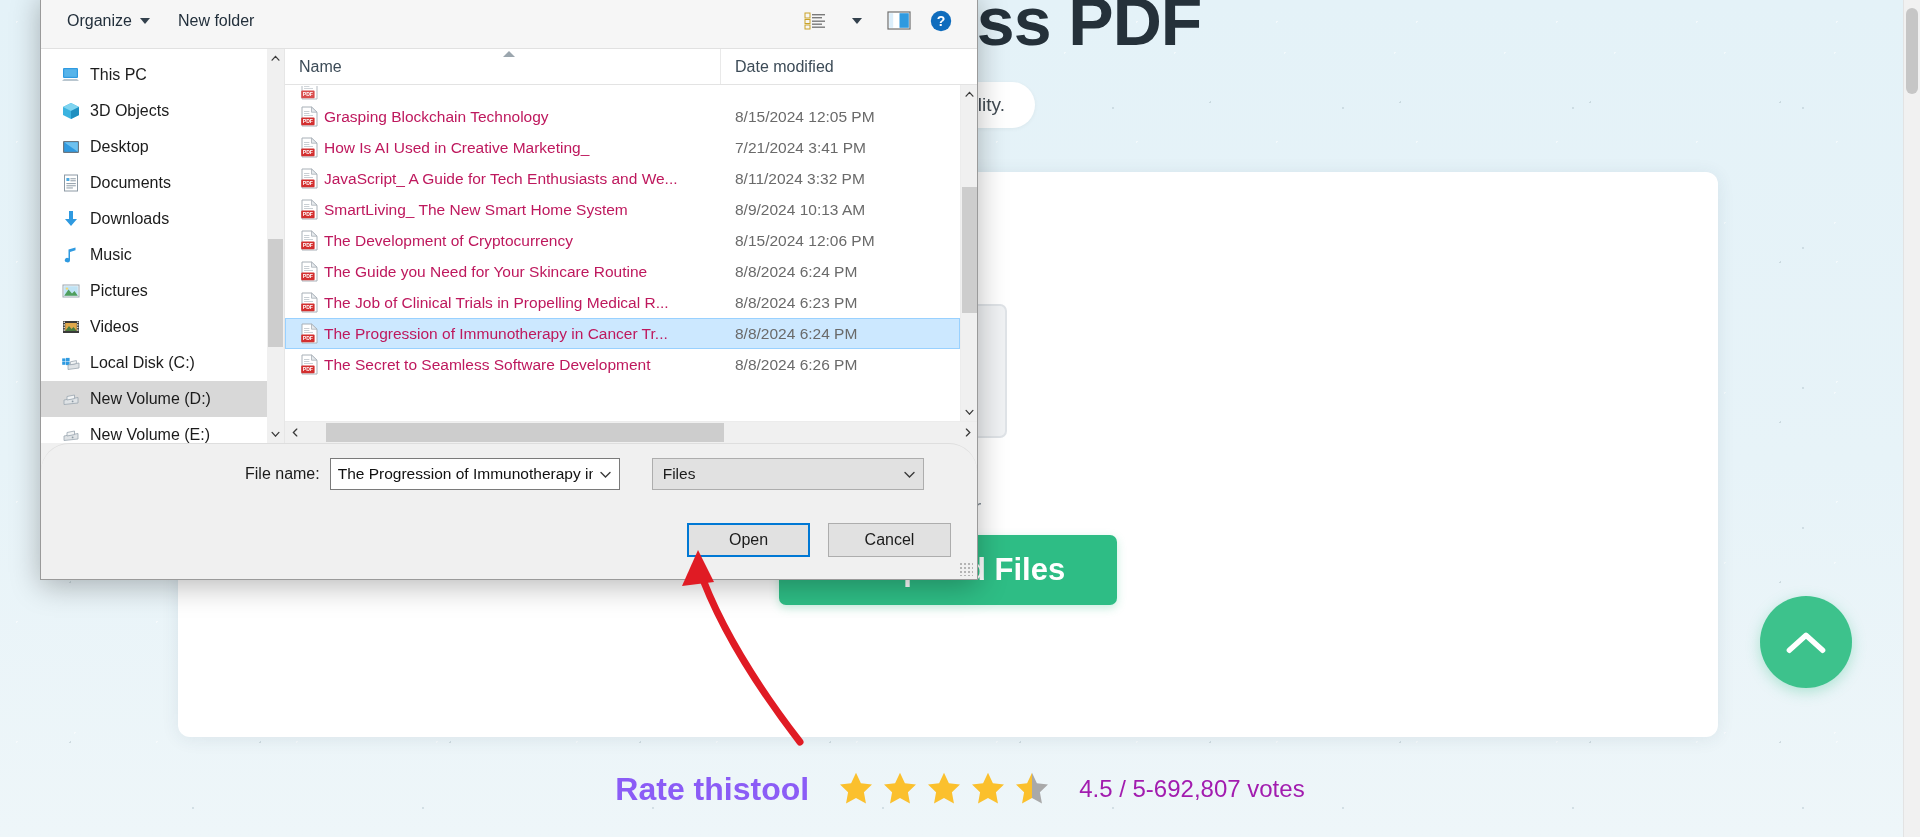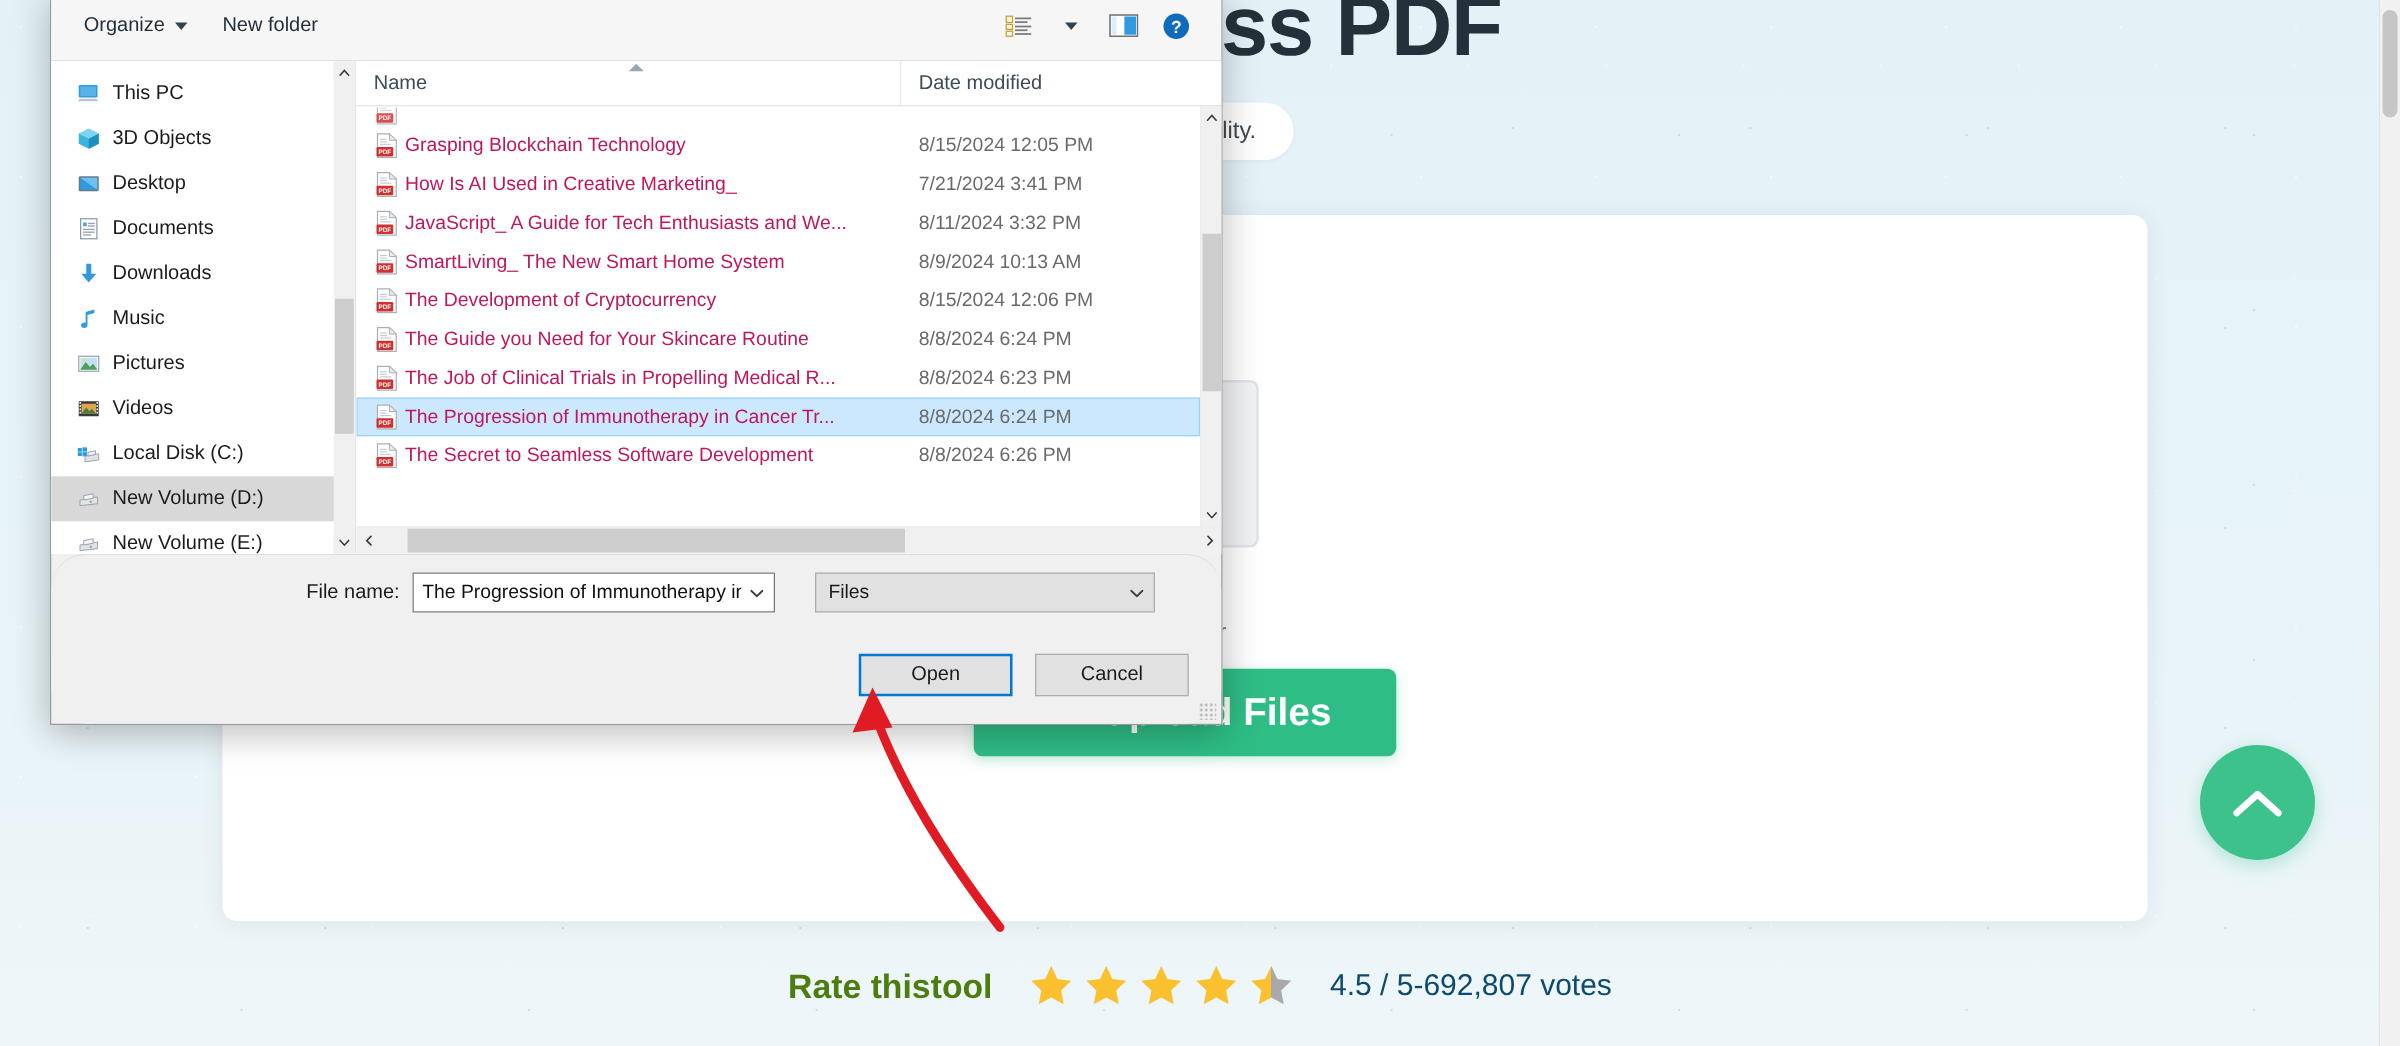--- a/index.html
+++ b/index.html
@@ -67,24 +67,24 @@
     cursor: pointer; box-shadow: 0 3px 10px rgba(46,189,133,0.28);
     font-family: "Liberation Sans", sans-serif;
   }
   #upload-btn svg { width: 34px; height: 34px; flex: none; }
 
   
   #rating-row {
     position: absolute; left: 0; right: 0; top: 770px;
     display: flex; align-items: center; justify-content: center; gap: 28px;
   }
-  #rate-label { font-size: 27px; font-weight: bold; color: #4d7c0f; }
+  #rate-label { font-size: 32px; font-weight: bold; color: #8b5cf6; }
   #stars { display: flex; gap: 6px; }
   #stars svg { width: 38px; height: 38px; }
-  #rating-count { font-size: 24px; color: #0c4a6e; }
+  #rating-count { font-size: 24px; color: #a21caf; }
 
   
   #scroll-top-fab {
     position: absolute; right: 68px; top: 596px;
     width: 92px; height: 92px; border-radius: 50%;
     background: #3dc28c; border: none; cursor: pointer;
     display: flex; align-items: center; justify-content: center;
     box-shadow: 0 4px 14px rgba(61,194,140,0.35);
   }
   #scroll-top-fab svg { width: 40px; height: 26px; }

